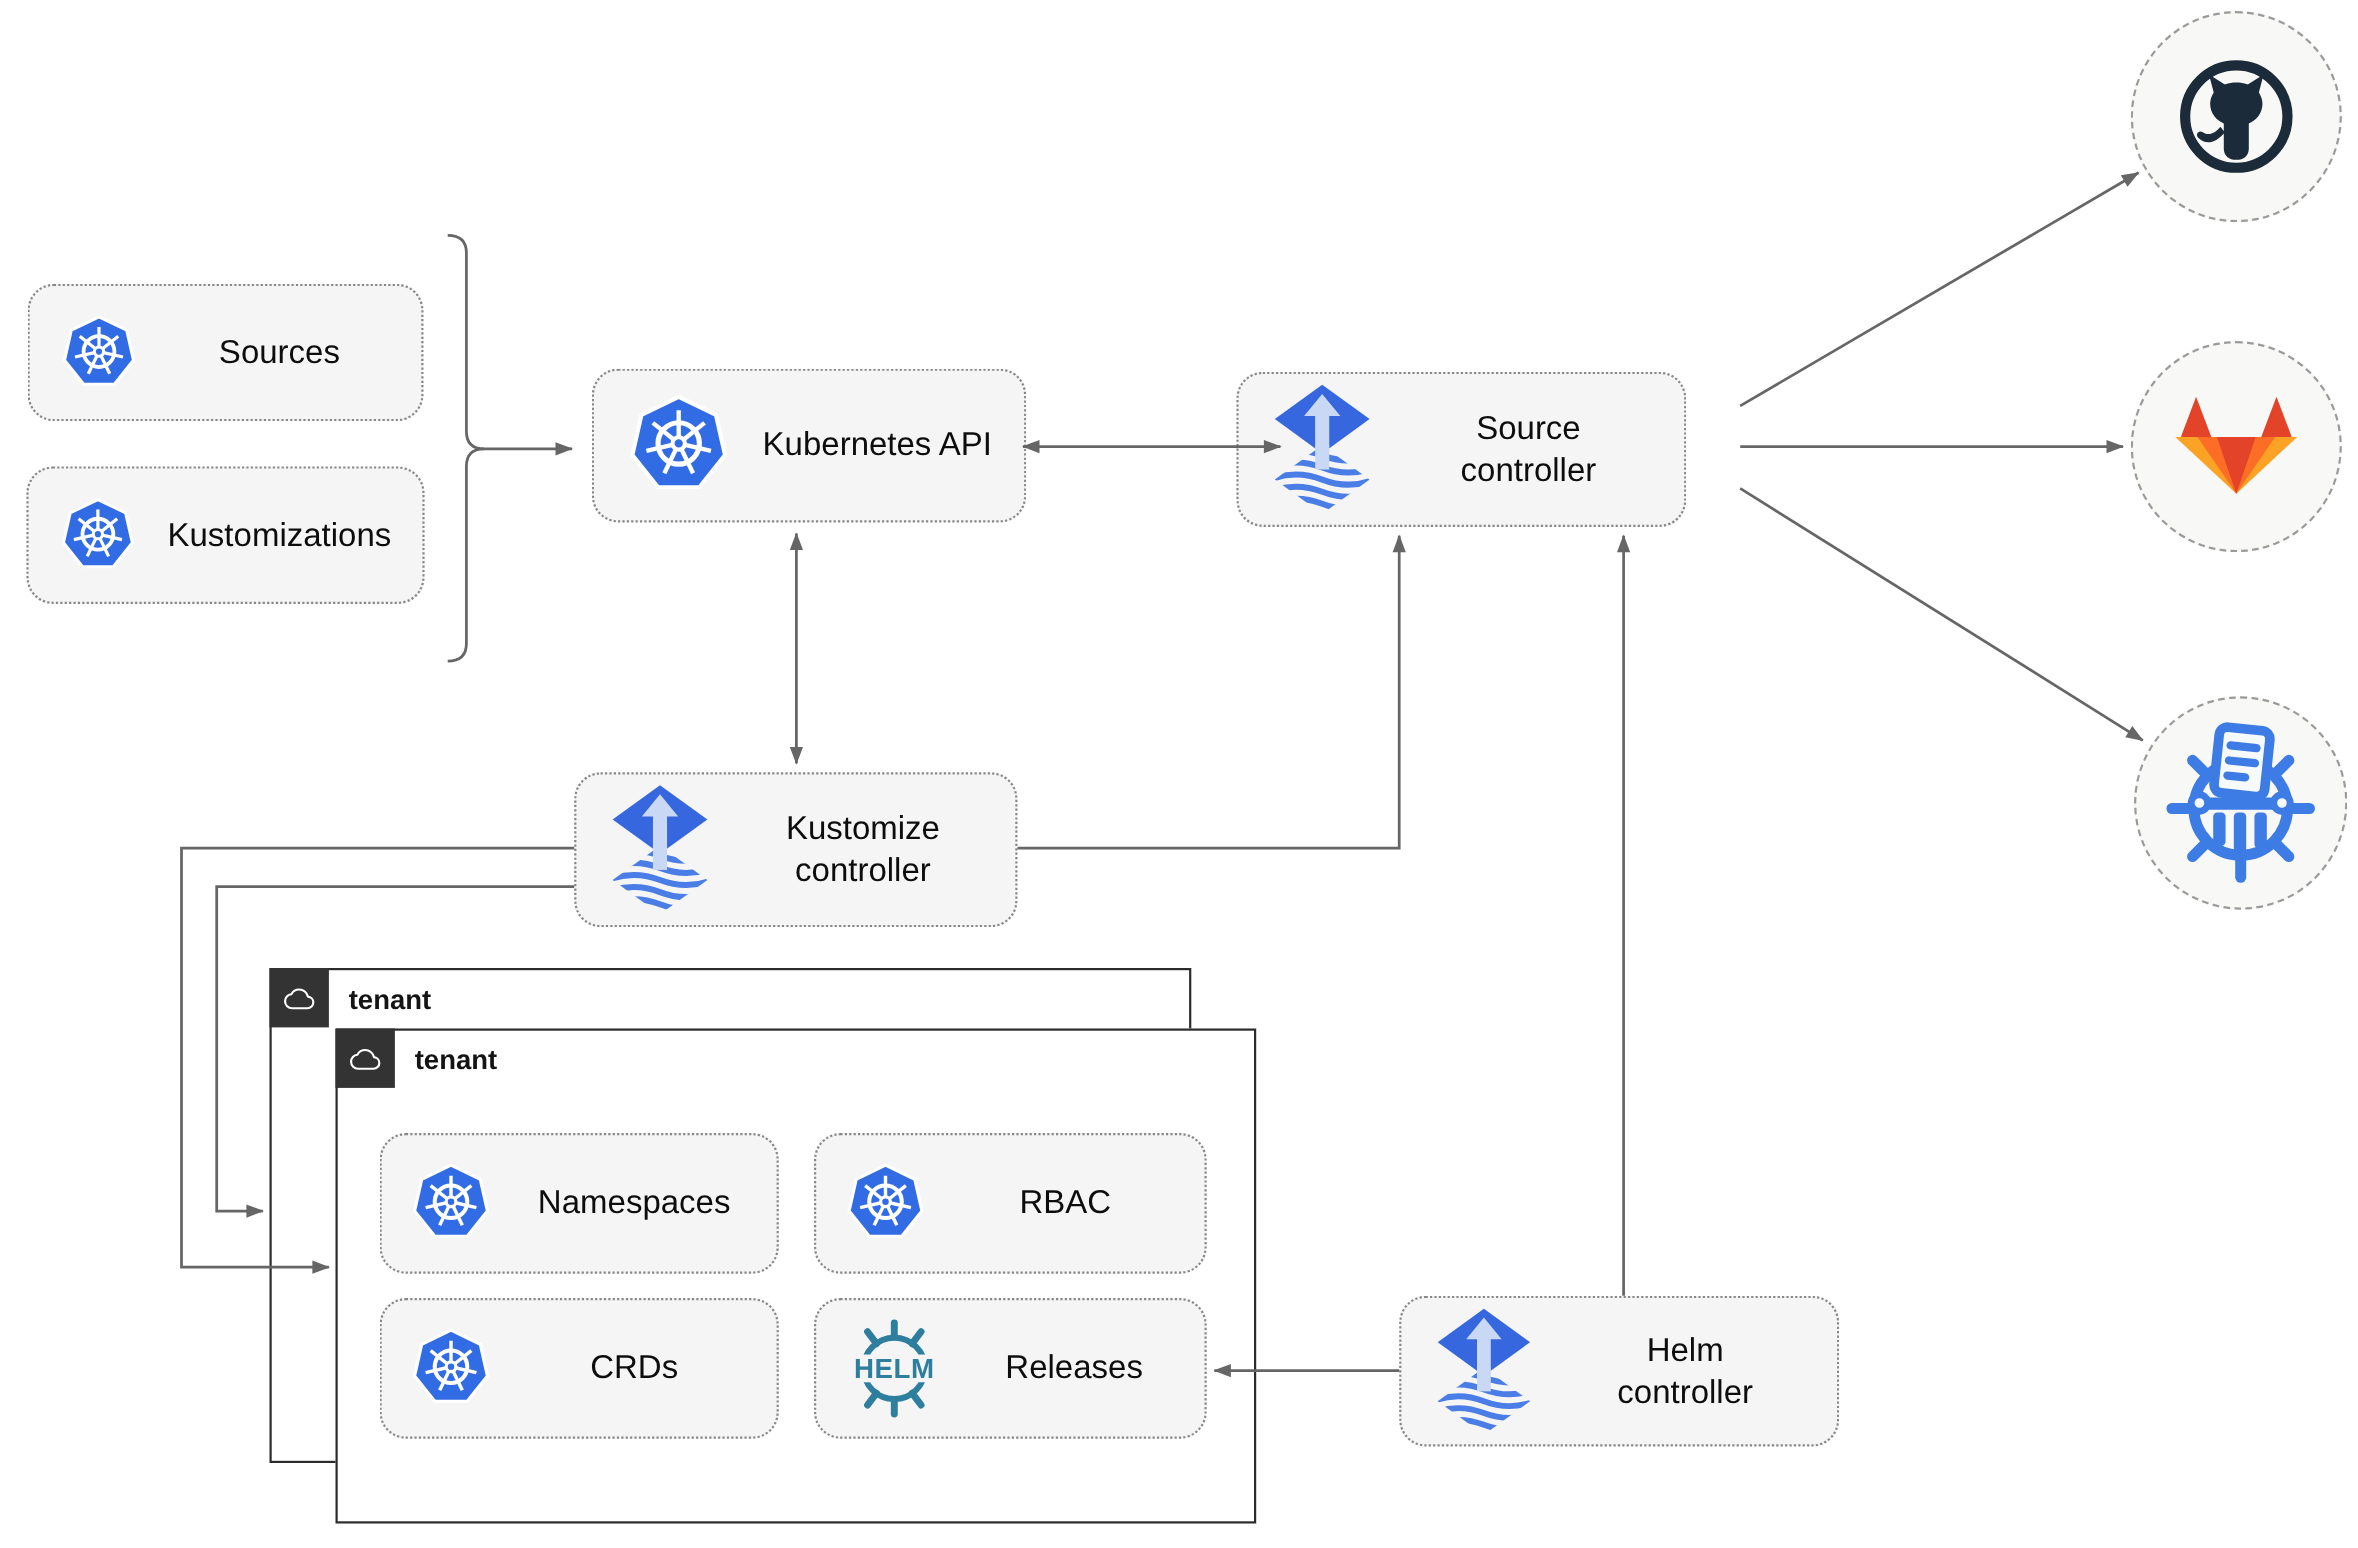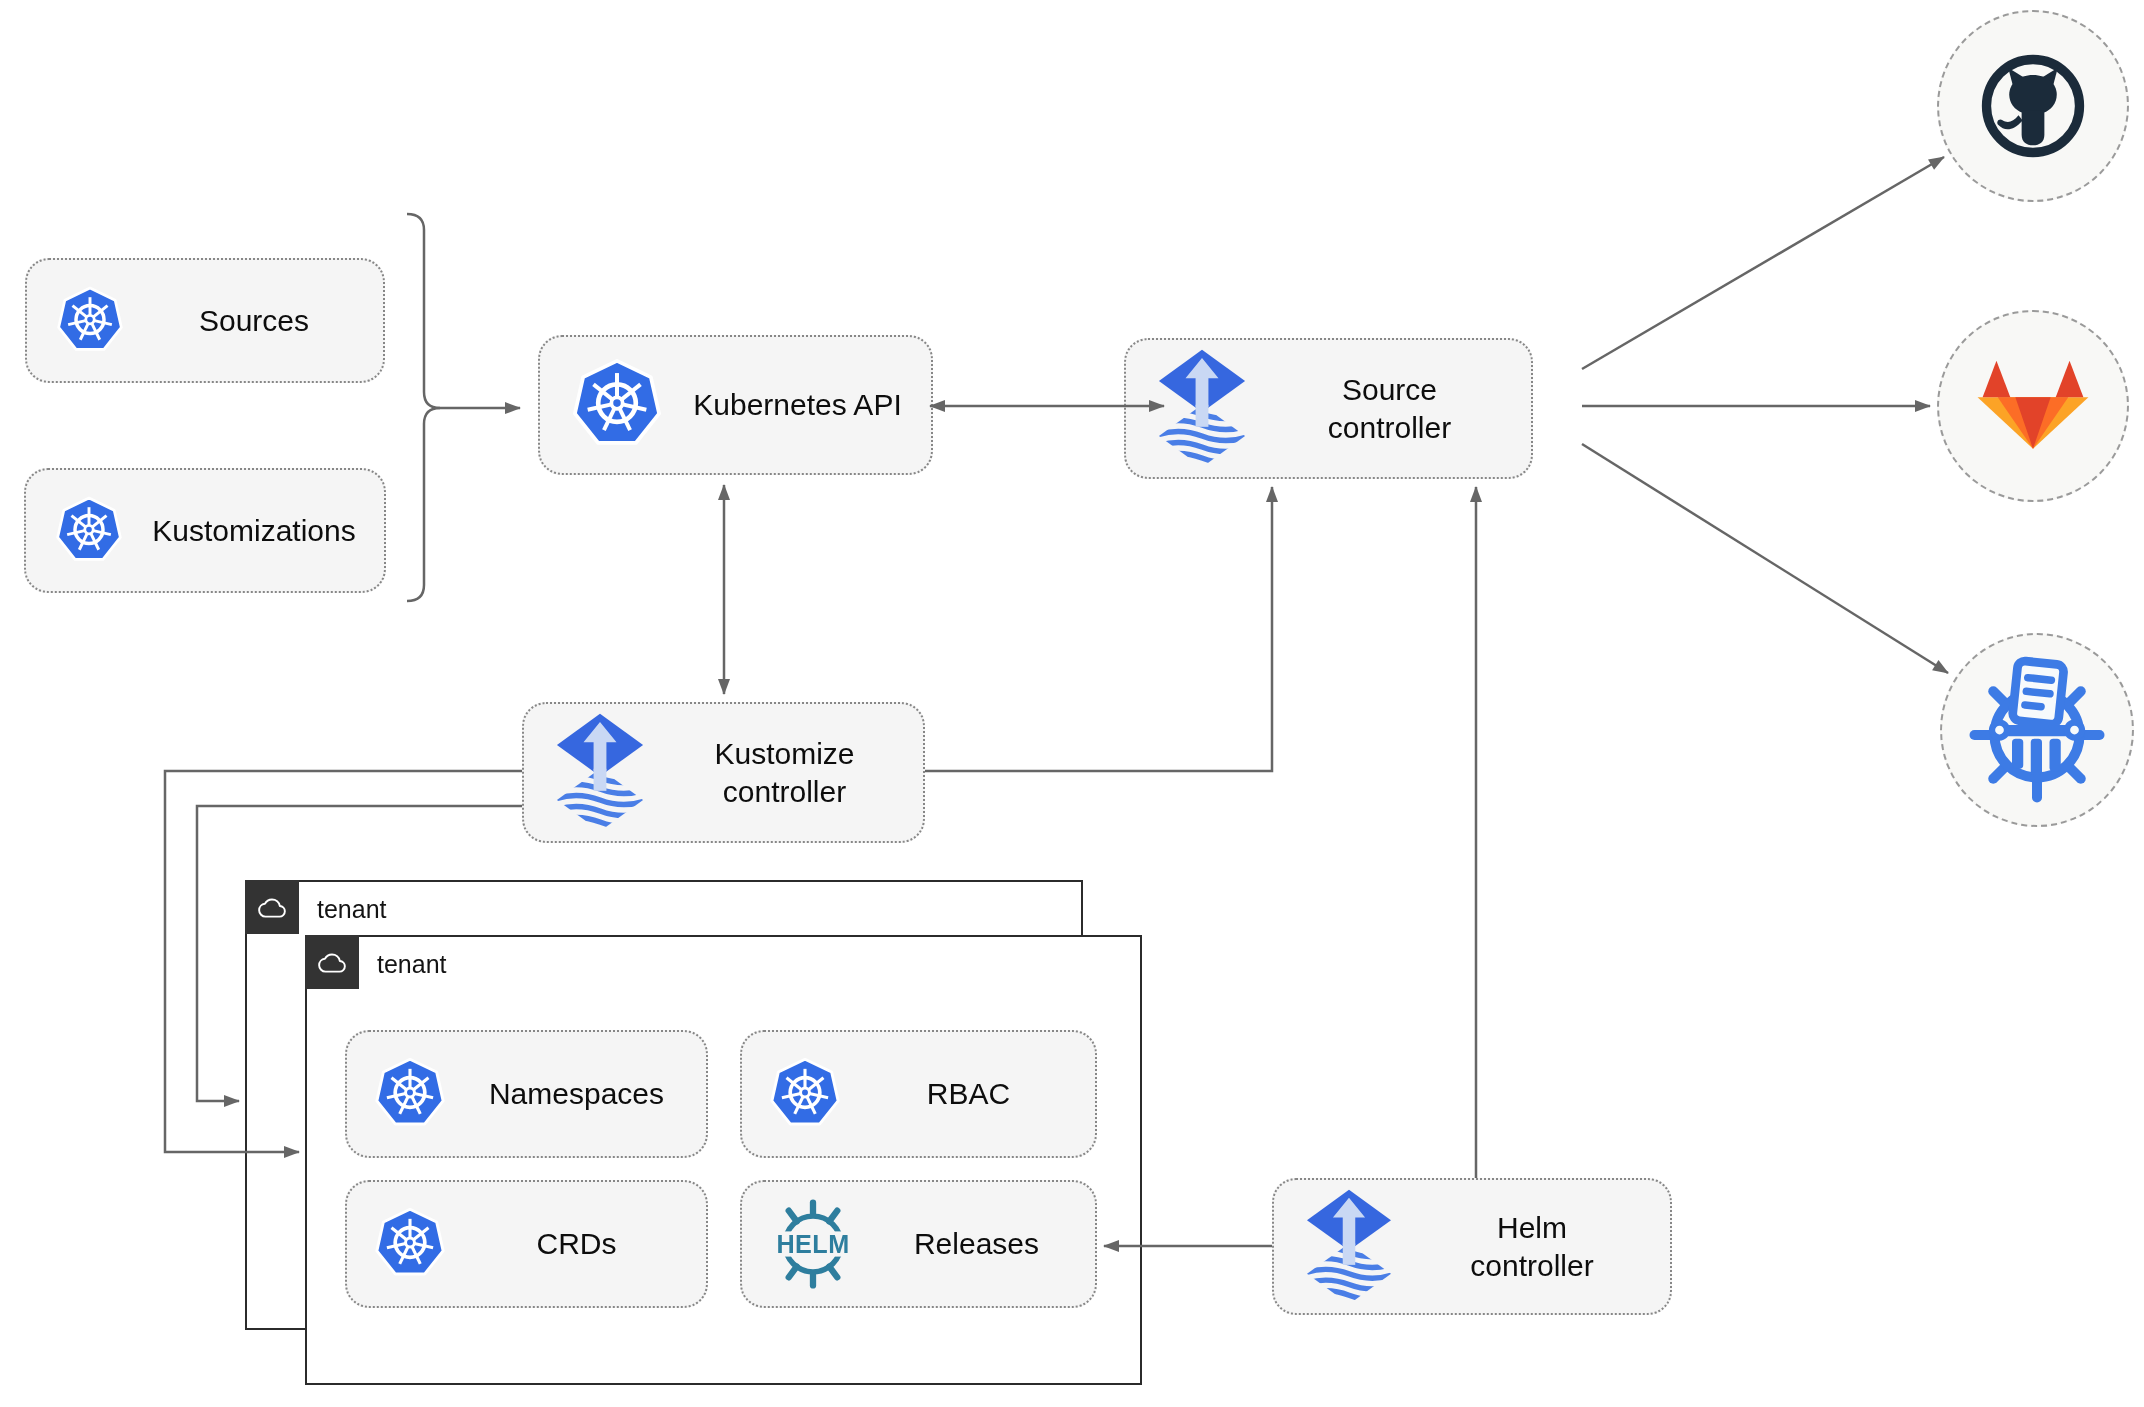--- a/index.html
+++ b/index.html
@@ -13,21 +13,21 @@
     border-radius:24px; display:flex; align-items:center; box-sizing:border-box;
   }
   .node .nlabel {
     flex:1; text-align:center; font-size:30px; color:#0d0d0d; line-height:1.25;
   }
   .node .nlabel.narrow { max-width:190px; margin:0 auto; }
   .icon-wrap { display:flex; align-items:center; justify-content:center; }
 
   
   #n-sources        { left:25px;   top:258px;  width:360px; height:125px; }
-  #n-kustomizations { left:24px;   top:468px;  width:362px; height:125px; }
+  #n-kustomizations { left:24px;   top:424px;  width:362px; height:125px; }
   #n-k8s-api        { left:538px;  top:335px;  width:395px; height:140px; }
   #n-source-ctrl    { left:1124px; top:338px;  width:409px; height:141px; }
   #n-kustomize-ctrl { left:522px;  top:702px;  width:403px; height:141px; }
   #n-helm-ctrl      { left:1272px; top:1178px; width:400px; height:137px; }
   #n-namespaces     { left:345px;  top:1030px; width:363px; height:128px; z-index:4; }
   #n-rbac           { left:740px;  top:1030px; width:357px; height:128px; z-index:4; }
   #n-crds           { left:345px;  top:1180px; width:363px; height:128px; z-index:4; }
   #n-releases       { left:740px;  top:1180px; width:357px; height:128px; z-index:4; }
   #n-sources .icon-wrap, #n-kustomizations .icon-wrap { margin-left:28px; }
   #n-k8s-api .icon-wrap { margin-left:30px; }
@@ -38,21 +38,21 @@
   .tenant {
     position:absolute; background:#ffffff; border:2px solid #2b2b2b; box-sizing:border-box;
   }
   #tenant-back  { left:245px; top:880px; width:838px; height:450px; z-index:1; }
   #tenant-front { left:305px; top:935px; width:837px; height:450px; z-index:2; }
   .tenant-badge {
     position:absolute; left:-2px; top:-2px; width:54px; height:54px; background:#333333;
     display:flex; align-items:center; justify-content:center;
   }
   .tenant-label {
-    position:absolute; left:70px; top:13px; font-size:25px; color:#141414;
+    position:absolute; left:70px; top:13px; font-size:25px; color:#141414;font-weight:bold;
   }
 
   
   .ext-circle {
     position:absolute; border:2.5px dashed #9a9a9a; border-radius:50%;
     background:#f8f8f6; display:flex; align-items:center; justify-content:center;
     box-sizing:border-box; z-index:3;
   }
   #c-github    { left:1937px; top:10px;  width:192px; height:192px; }
   #c-gitlab    { left:1937px; top:310px; width:192px; height:192px; }

